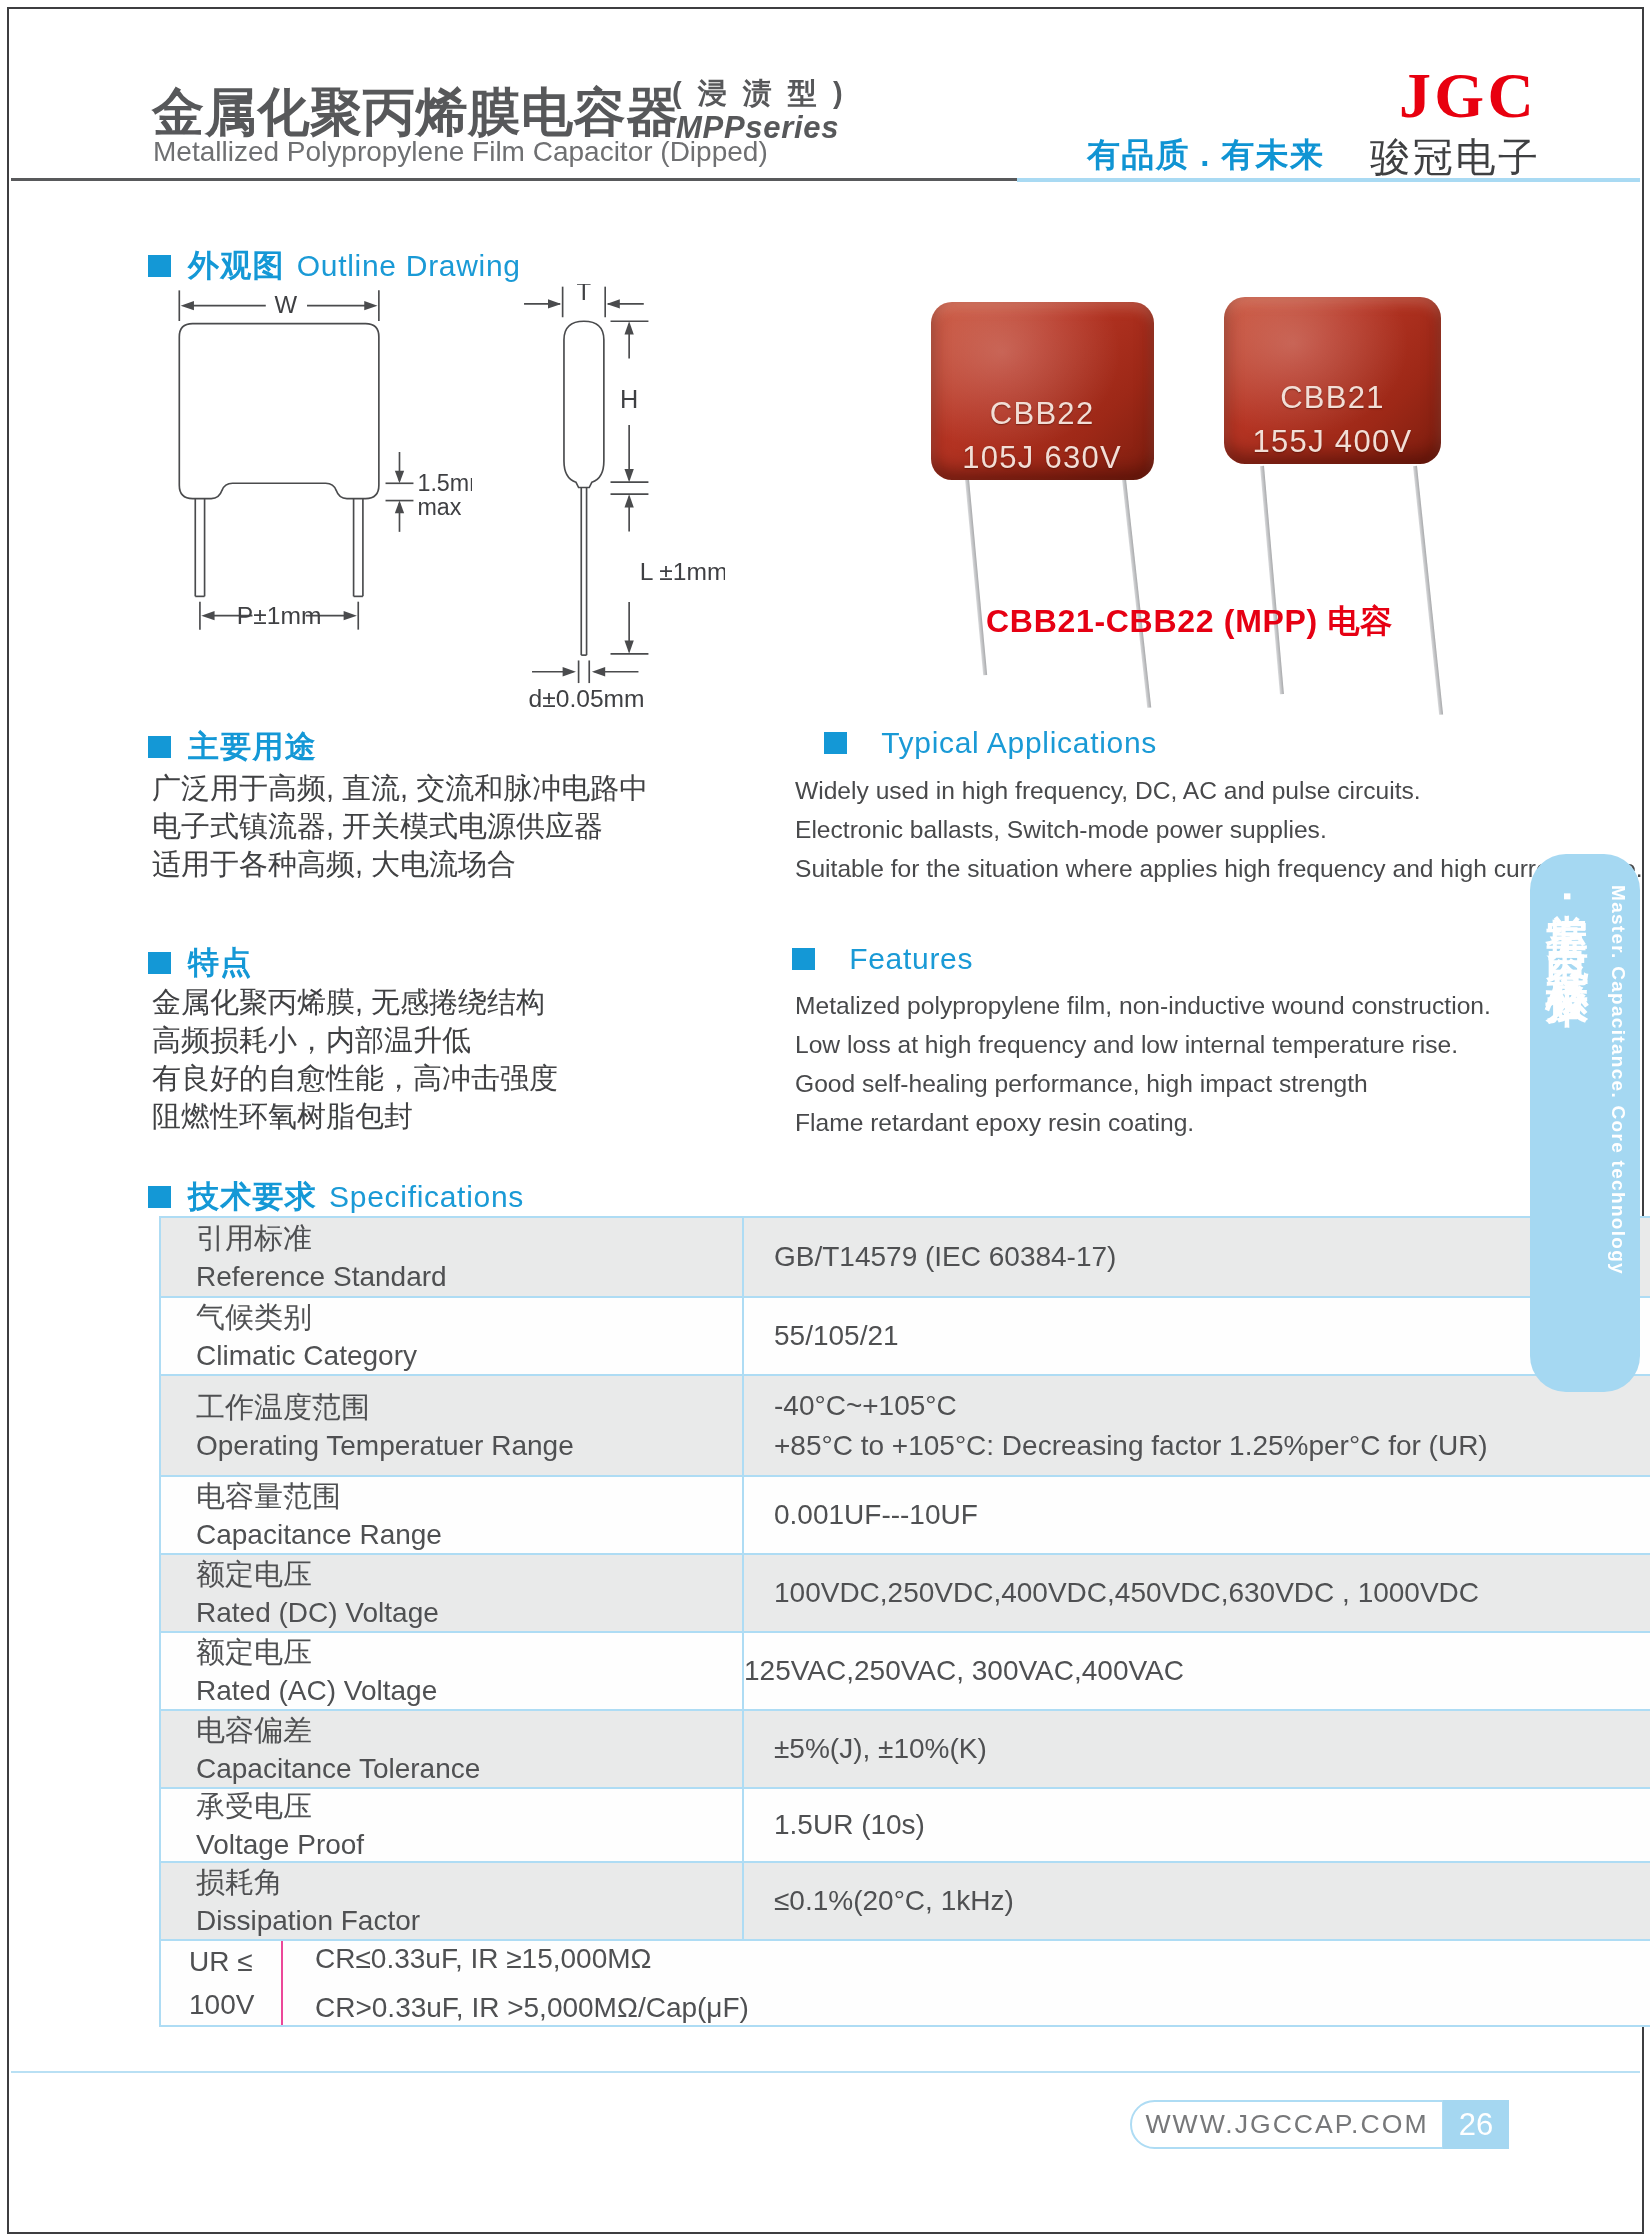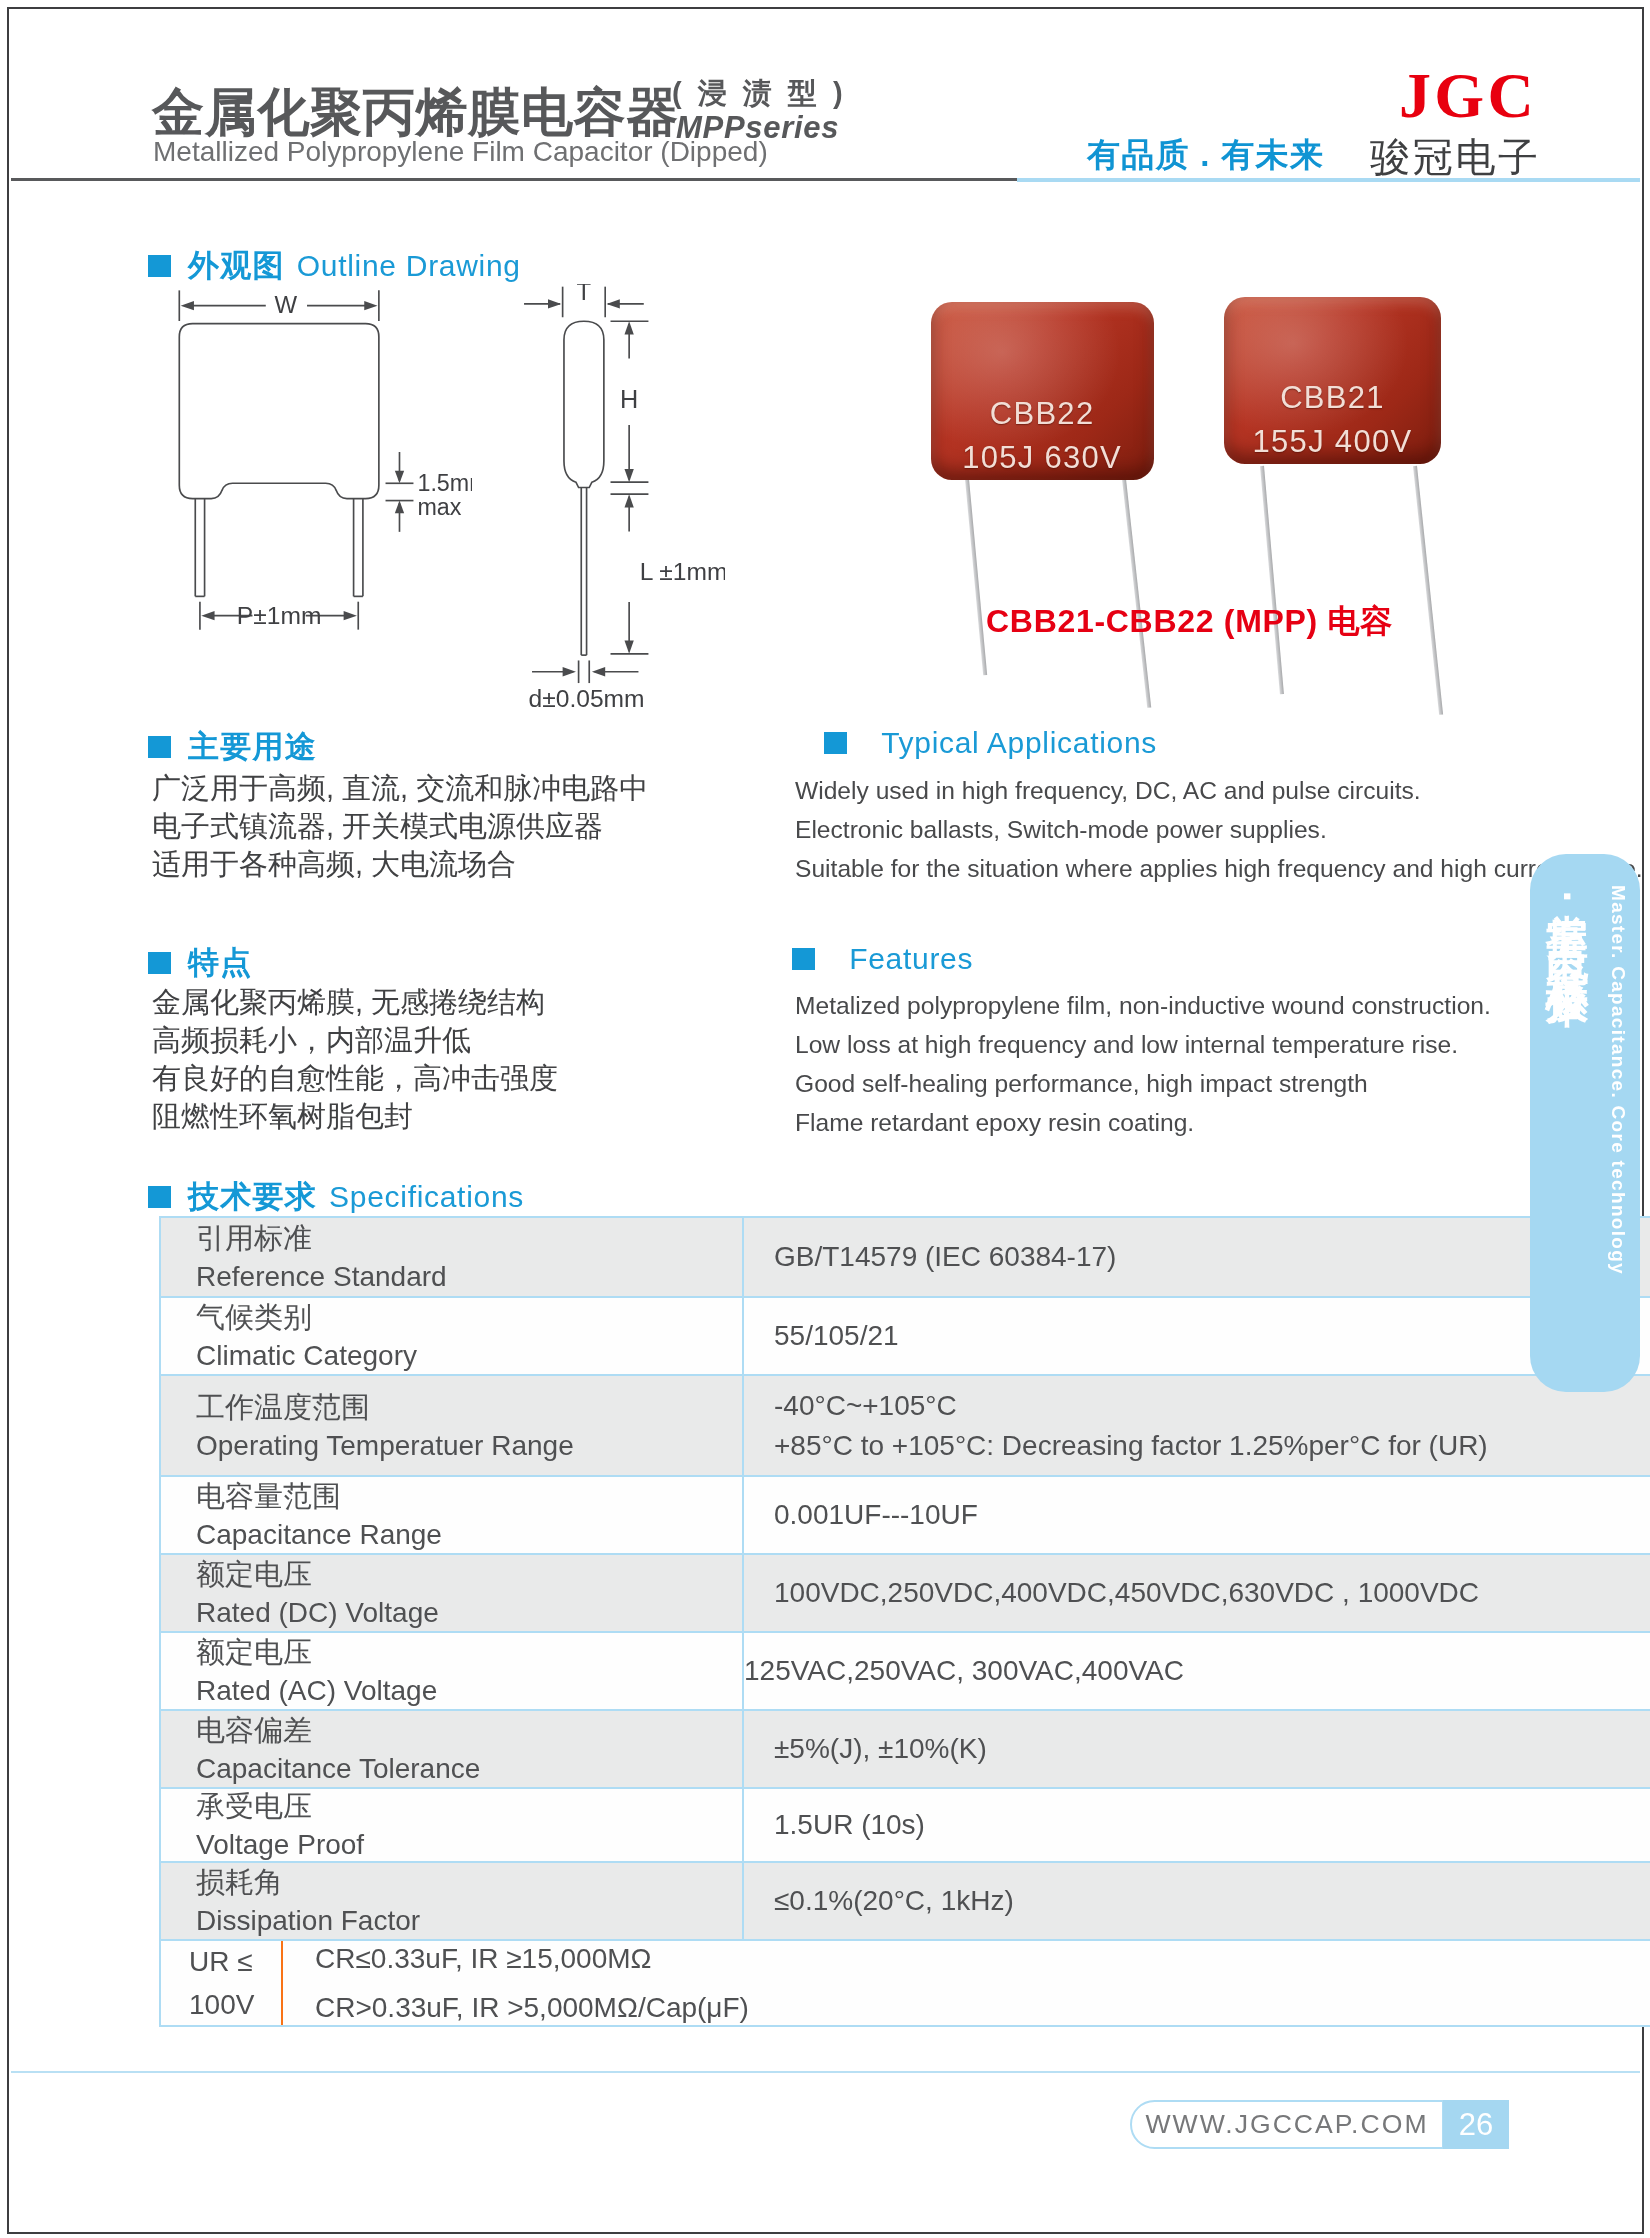--- a/index.html
+++ b/index.html
@@ -53,21 +53,21 @@
   .trow.white{background:#fefefe;}
   .tc1{width:583px;flex:0 0 auto;border-right:2px solid #aedcf4;box-sizing:border-box;
        display:flex;flex-direction:column;justify-content:center;padding-left:35px;}
   .tc2{flex:1;display:flex;flex-direction:column;justify-content:center;padding-left:30px;box-sizing:border-box;}
   .tc2.center{padding-left:0;}
   .lzh{font-size:29px;color:#4f5052;line-height:39px;}
   .len{font-size:28px;color:#4f5052;line-height:37px;}
   .val{font-size:28px;color:#4f5052;line-height:40px;}
   .tc2-split{flex:1;display:flex;flex-direction:row;align-items:stretch;padding-left:0;}
   .sub-col{width:122px;flex:0 0 auto;display:flex;flex-direction:column;justify-content:center;
-           padding-left:28px;box-sizing:border-box;border-right:2px solid #f97316;}
+           padding-left:28px;box-sizing:border-box;border-right:2px solid #ec4899;}
   .sub-col div{font-size:28px;color:#4f5052;line-height:43px;}
   .split-vals{flex:1;display:flex;flex-direction:column;justify-content:center;padding-left:32px;}
   .split-vals .val{line-height:49px;}
 
   
   .badge{left:1530px;top:854px;width:110px;height:538px;background:#a5d8f2;border-radius:36px;}
   .badge-zh{position:absolute;left:9.3px;top:26.6px;writing-mode:vertical-rl;font-size:42px;font-weight:bold;
             color:#ffffff;letter-spacing:4.7px;font-family:"Liberation Sans", sans-serif;}
   .badge-en{position:absolute;left:77px;top:31px;writing-mode:vertical-rl;font-size:19px;font-weight:bold;
             color:#ffffff;letter-spacing:1.3px;}

